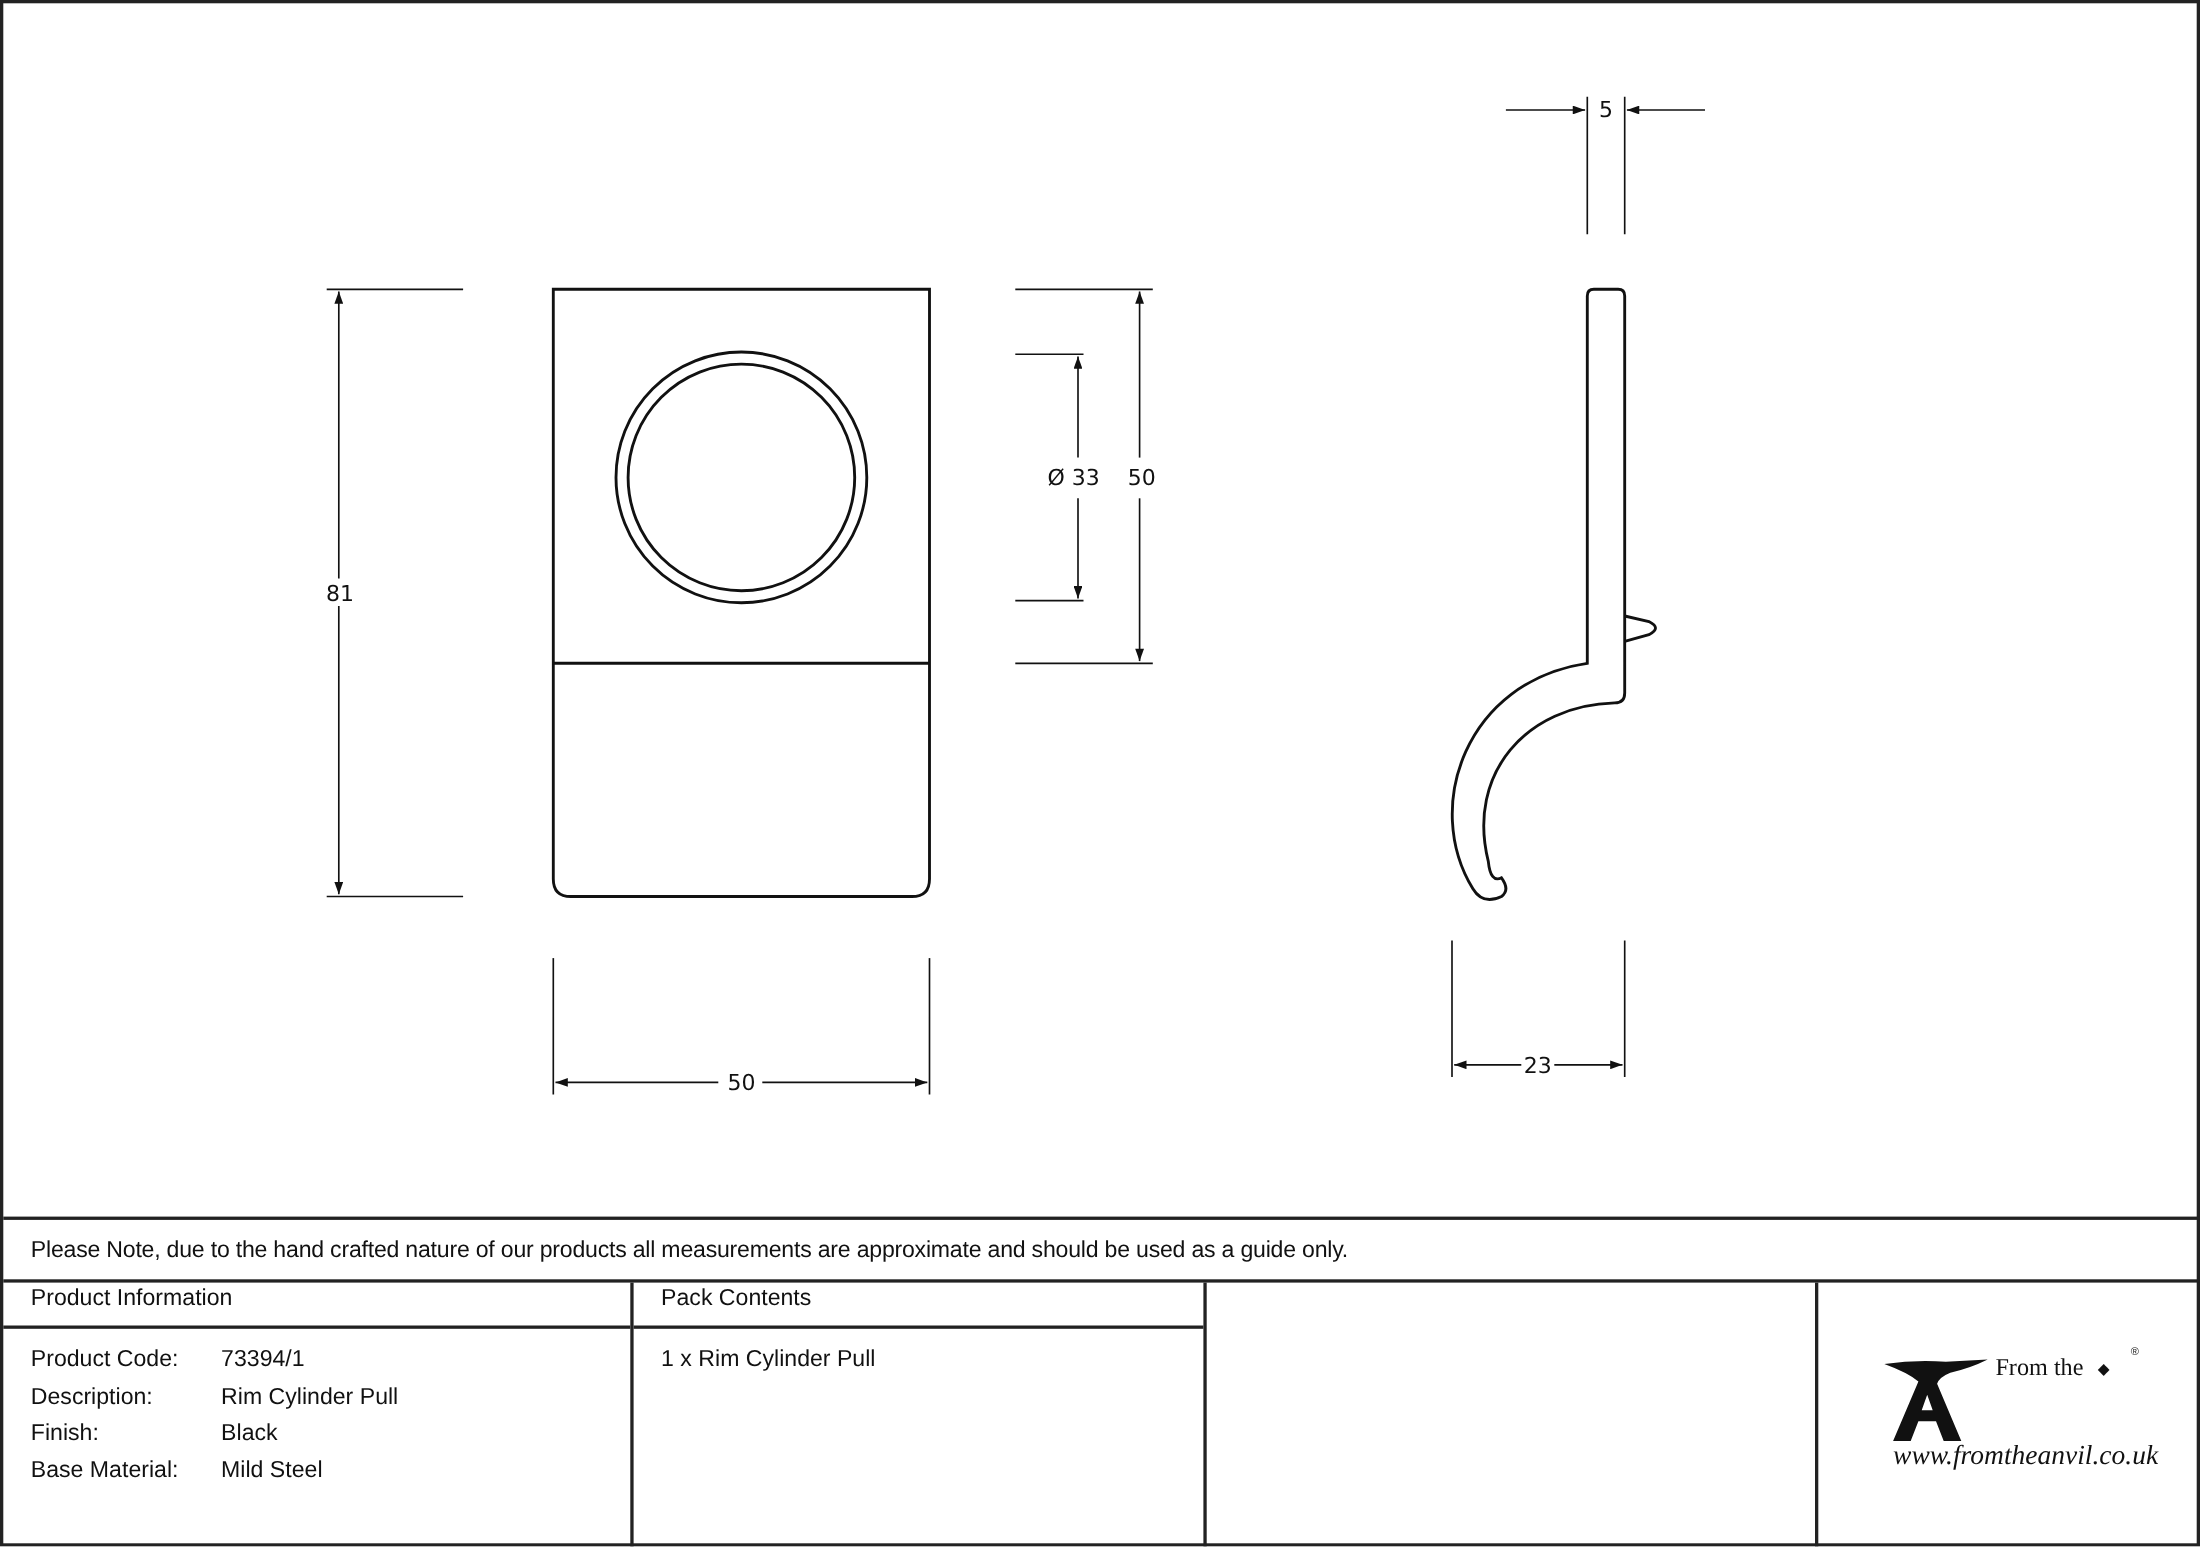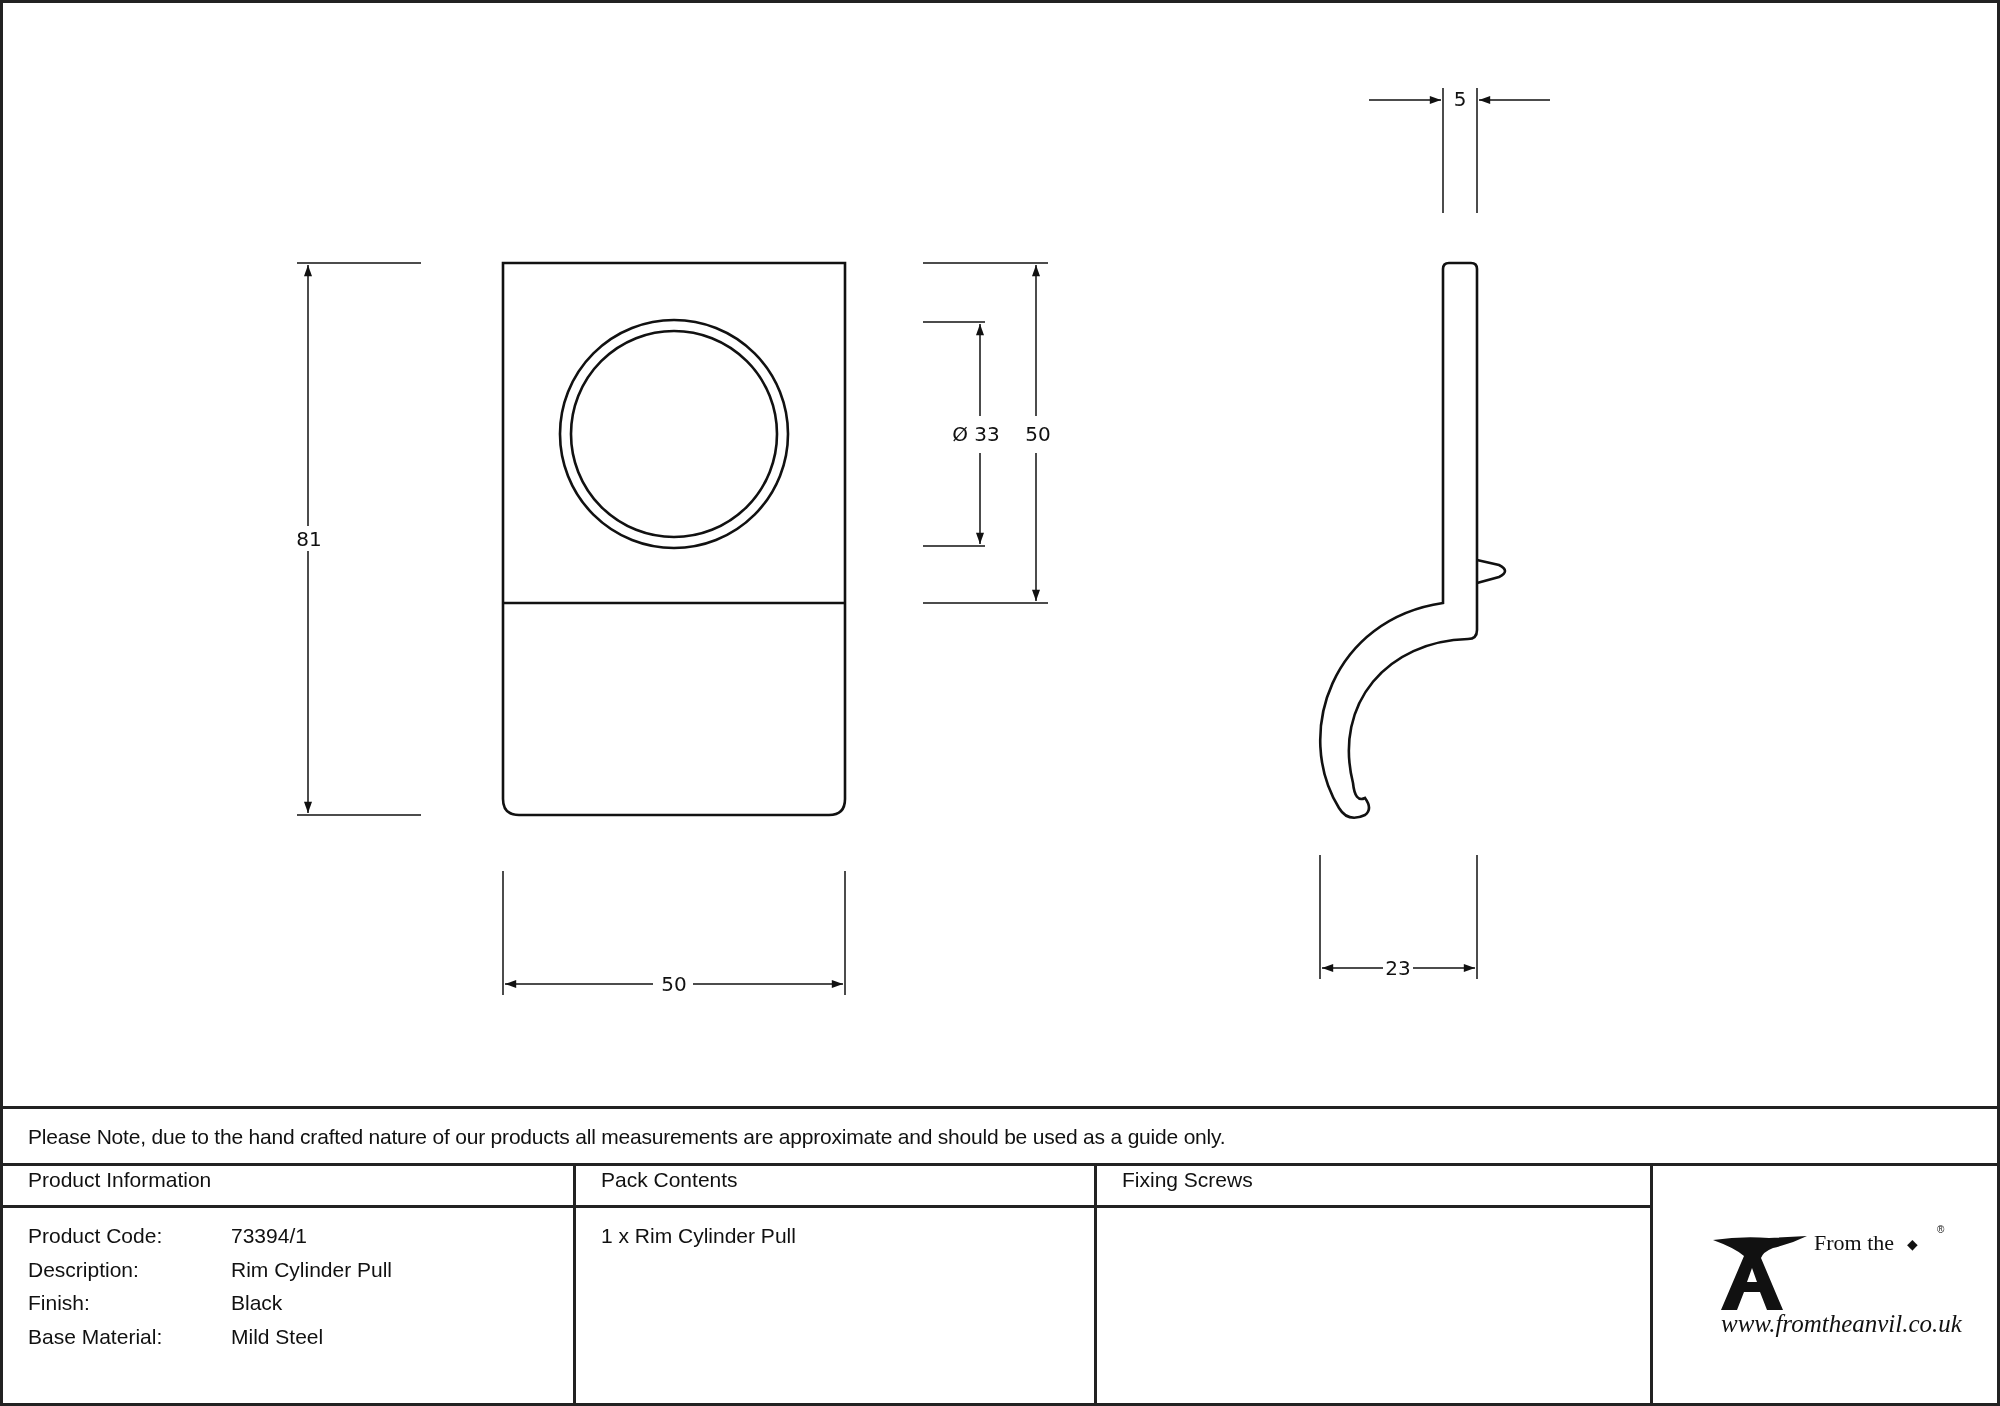--- a/index.html
+++ b/index.html
@@ -13,21 +13,21 @@
               box-sizing: border-box; border-top: 3px solid #222; border-bottom: 3px solid #222; }
   .note-text { position: absolute; left: 25px; top: 16px; font-size: 21px; letter-spacing: -0.2px; }
   .col { position: absolute; top: 1163px; height: 240px; box-sizing: border-box; }
   .col-head { height: 42px; box-sizing: border-box; border-bottom: 3px solid #222;
               padding: 2px 0 0 25px; font-size: 21px; }
   .col-body { padding: 16px 0 0 25px; font-size: 21px; }
   .col.c1 { left: 0; width: 570px; }
   .col.c2 { left: 570px; width: 521px; border-left: 3px solid #222; }
   .col.c3 { left: 1091px; width: 556px; border-left: 3px solid #222; }
   .col.c4 { left: 1647px; width: 353px; border-left: 3px solid #222; }
-  .info-row { display: flex; height: 33.5px; gap: 30px; }
+  .info-row { display: flex; height: 33.5px; }
   .info-label { width: 173px; }
   .logo { position: absolute; left: 58px; top: 64px; width: 240px; height: 110px; }
   .logo-from { position: absolute; left: 103px; top: 0px; font-family: "Liberation Serif", serif;
                font-size: 22px; }
   .logo-anvil { position: absolute; left: 12px; top: 6px; font-family: "Liberation Serif", serif;
                 font-size: 76px; letter-spacing: 1px; line-height: 76px; }
   .logo-url { position: absolute; left: 10px; top: 80px; font-family: "Liberation Serif", serif;
               font-style: italic; font-size: 25px; }
   .logo-reg { position: absolute; left: 226px; top: -6px; font-size: 10px; }
 </style>
@@ -136,21 +136,20 @@
   </div>
 
   <div class="col c2">
     <div class="col-head">Pack Contents</div>
     <div class="col-body">
       <div>1 x Rim Cylinder Pull</div>
     </div>
   </div>
 
   <div class="col c3">
-    <div class="col-head">Fixing Screws</div>
     <div class="col-body"></div>
   </div>
 
   <div class="col c4">
     <div class="logo">
       <svg style="position:absolute;left:0;top:4px" width="100" height="80" viewBox="0 0 100 80">
         <path d="M2,6 Q30,2 58,4 L96,2 Q80,10 62,14 Q52,18 50,24 L72,76 L56,76 L49,58 L33,58 L26,76 L10,76 L33,22 Q24,14 2,6 Z M36,48 L46,48 L41,34 Z" fill="#111"></path>
       </svg>
       <span class="logo-from">From the</span>
       <span style="position:absolute;left:196px;top:6px;font-size:14px">◆</span>

